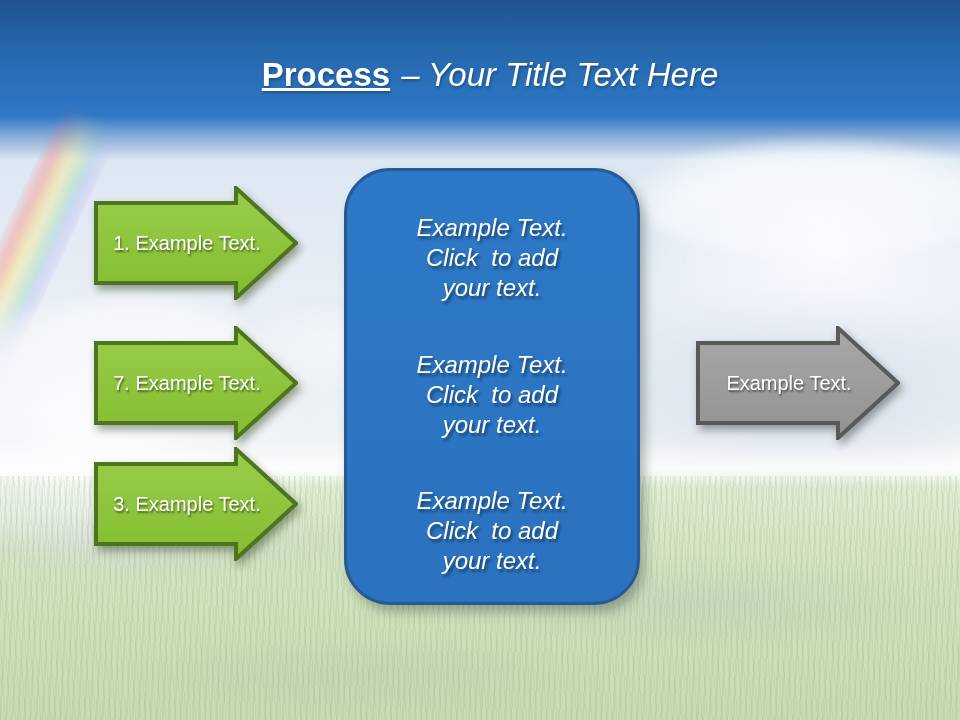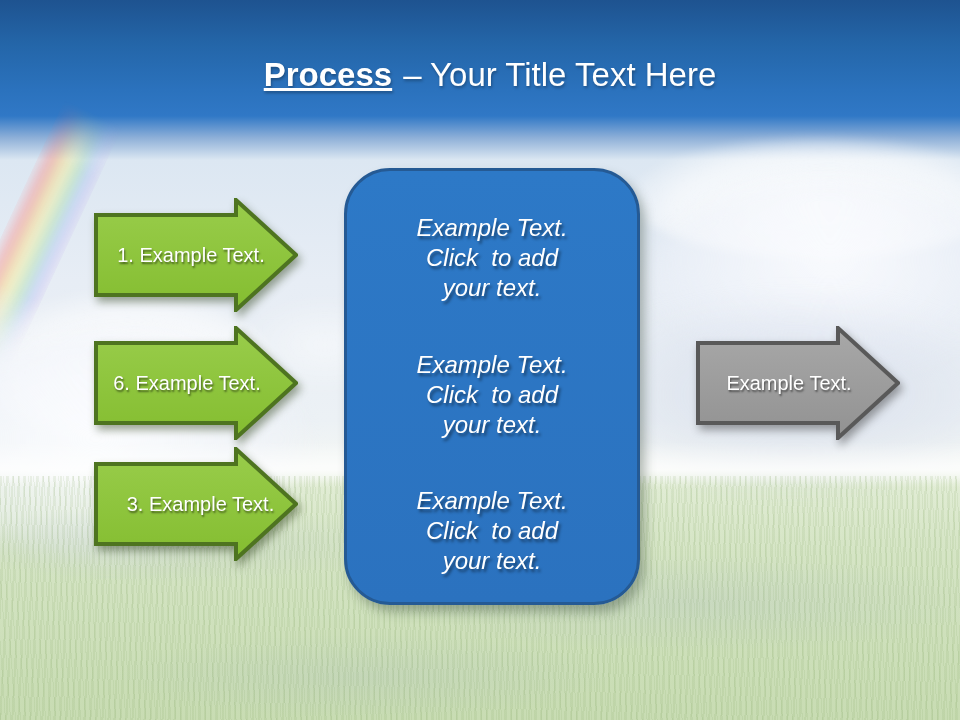--- a/index.html
+++ b/index.html
@@ -58,32 +58,32 @@
       radial-gradient(ellipse 420px 70px at 72% 52%,rgba(150,163,196,.14),transparent 70%),
       radial-gradient(ellipse 360px 60px at 38% 82%,rgba(150,163,196,.12),transparent 70%),
       repeating-linear-gradient(93deg,rgba(122,158,86,.12) 0 2px,rgba(255,255,255,0) 2px 6px),
       repeating-linear-gradient(86deg,rgba(110,150,80,.10) 0 1px,transparent 1px 5px),
       linear-gradient(to bottom,rgba(214,232,198,0) 0,rgba(193,214,166,.5) 100%);}
   
   .title{position:absolute;left:0;right:0;top:54px;text-align:center;color:#fff;
     font-size:33px;line-height:42px;text-shadow:1px 2px 3px rgba(0,0,0,.3);
     transform:translateX(10px);white-space:nowrap;}
   .title .emph{font-weight:700;text-decoration:underline;}
-  .title .rest{font-weight:400;margin-left:11px;}
+  .title .rest{font-weight:400;margin-left:11px;font-style:italic;}
   
   .arrow{position:absolute;width:204px;height:114px;}
   .arrow svg{position:absolute;left:0;top:0;}
   .arrow.green svg{filter:drop-shadow(3px 5px 4px rgba(40,60,20,.45));}
   .arrow.gray svg{filter:drop-shadow(3px 5px 4px rgba(50,50,50,.45));}
   .arrow .label{position:absolute;left:6px;right:24px;top:0;bottom:0;
     display:flex;align-items:center;justify-content:center;
     color:#fff;font-size:20px;text-shadow:1px 2px 2px rgba(0,0,0,.5);white-space:nowrap;}
-  .arrow-1{left:94px;top:198px;padding-left:8px;}
+  .arrow-1{left:94px;top:186px;}
   .arrow-2{left:94px;top:326px;}
-  .arrow-3{left:94px;top:447px;padding-left:27px;}
+  .arrow-3{left:94px;top:447px;}
   .arrow-out{left:696px;top:326px;}
   
   .panel{position:absolute;left:344px;top:168px;width:296px;height:437px;
     box-sizing:border-box;border:3px solid #255a94;border-radius:46px;
     background:linear-gradient(180deg,#307cc9 0%,#2d79c7 0%,#2b72bf 100%);
     box-shadow:5px 7px 11px rgba(40,60,45,.35);
     display:flex;flex-direction:column;justify-content:space-between;
     padding:42px 18px 26px;}
   .panel-block{text-align:center;color:#fff;font-style:italic;
     font-size:24px;line-height:30px;text-shadow:2px 3px 3px rgba(0,0,0,.45);}
@@ -125,21 +125,21 @@
     <svg width="204" height="114" viewBox="0 0 204 114">
       <polygon points="2,17 142,17 142,2 202,57 142,112 142,97 2,97" fill="url(#greenGrad)" stroke="#4e7420" stroke-width="4"></polygon>
     </svg>
     <span class="label">1. Example Text.</span>
   </div>
 
   <div class="arrow green arrow-2">
     <svg width="204" height="114" viewBox="0 0 204 114">
       <polygon points="2,17 142,17 142,2 202,57 142,112 142,97 2,97" fill="url(#greenGrad)" stroke="#4e7420" stroke-width="4"></polygon>
     </svg>
-    <span class="label">6. Example Text.</span>
+    <span class="label">7. Example Text.</span>
   </div>
 
   <div class="arrow green arrow-3">
     <svg width="204" height="114" viewBox="0 0 204 114">
       <polygon points="2,17 142,17 142,2 202,57 142,112 142,97 2,97" fill="url(#greenGrad)" stroke="#4e7420" stroke-width="4"></polygon>
     </svg>
     <span class="label">3. Example Text.</span>
   </div>
 
   <div class="panel">

